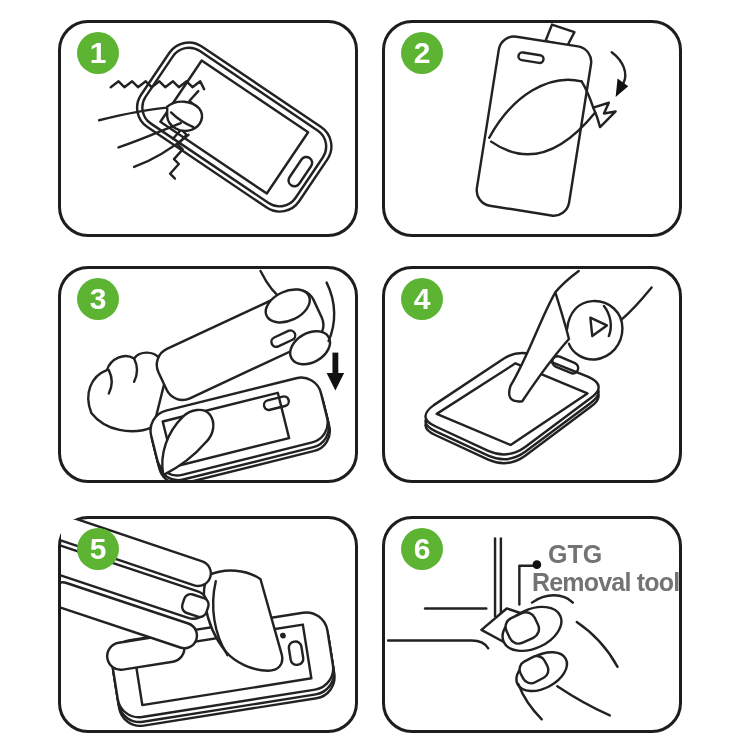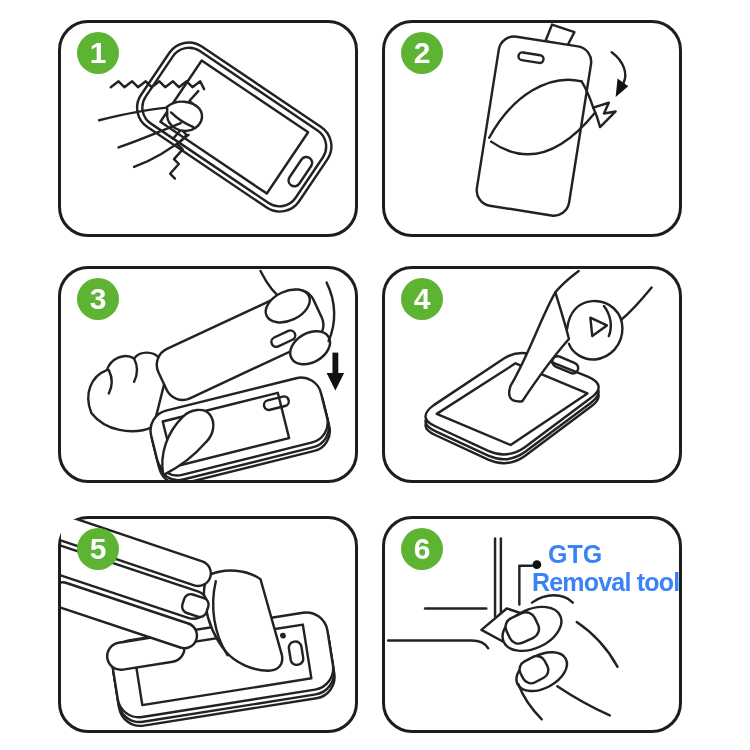--- a/index.html
+++ b/index.html
@@ -1,20 +1,20 @@
 <!DOCTYPE html>
 <html><head>
 <meta charset="utf-8">
 <style>
   html,body { margin:0; padding:0; }
   body { width:750px; height:750px; background:#ffffff; position:relative; font-family:"Liberation Sans",sans-serif; overflow:hidden; }
   .panel { position:absolute; width:300px; height:217px; border:3px solid #1d1d1d; border-radius:30px; background:#fff; box-sizing:border-box; }
   .badge { position:absolute; left:16px; top:9px; width:42px; height:42px; border-radius:50%; background:#5cb432; color:#fff; font-weight:bold; font-size:30px; display:flex; align-items:center; justify-content:center; z-index:3; }
   svg.illus { position:absolute; left:0; top:0; width:100%; height:100%; }
-  .lbl { position:absolute; color:#3b82f6; font-weight:bold; z-index:2; white-space:nowrap; }
+  .lbl { position:absolute; color:#737373; font-weight:bold; z-index:2; white-space:nowrap; }
   #gtg1 { left:163px; top:21px; font-size:25px; }
   #gtg2 { left:147px; top:49px; font-size:25px; letter-spacing:-0.8px; }
 </style>
 </head>
 <body>
 
 <div class="panel" style="left:58px;top:20px;">
   <div class="badge">
       <span>1</span>
     </div>

